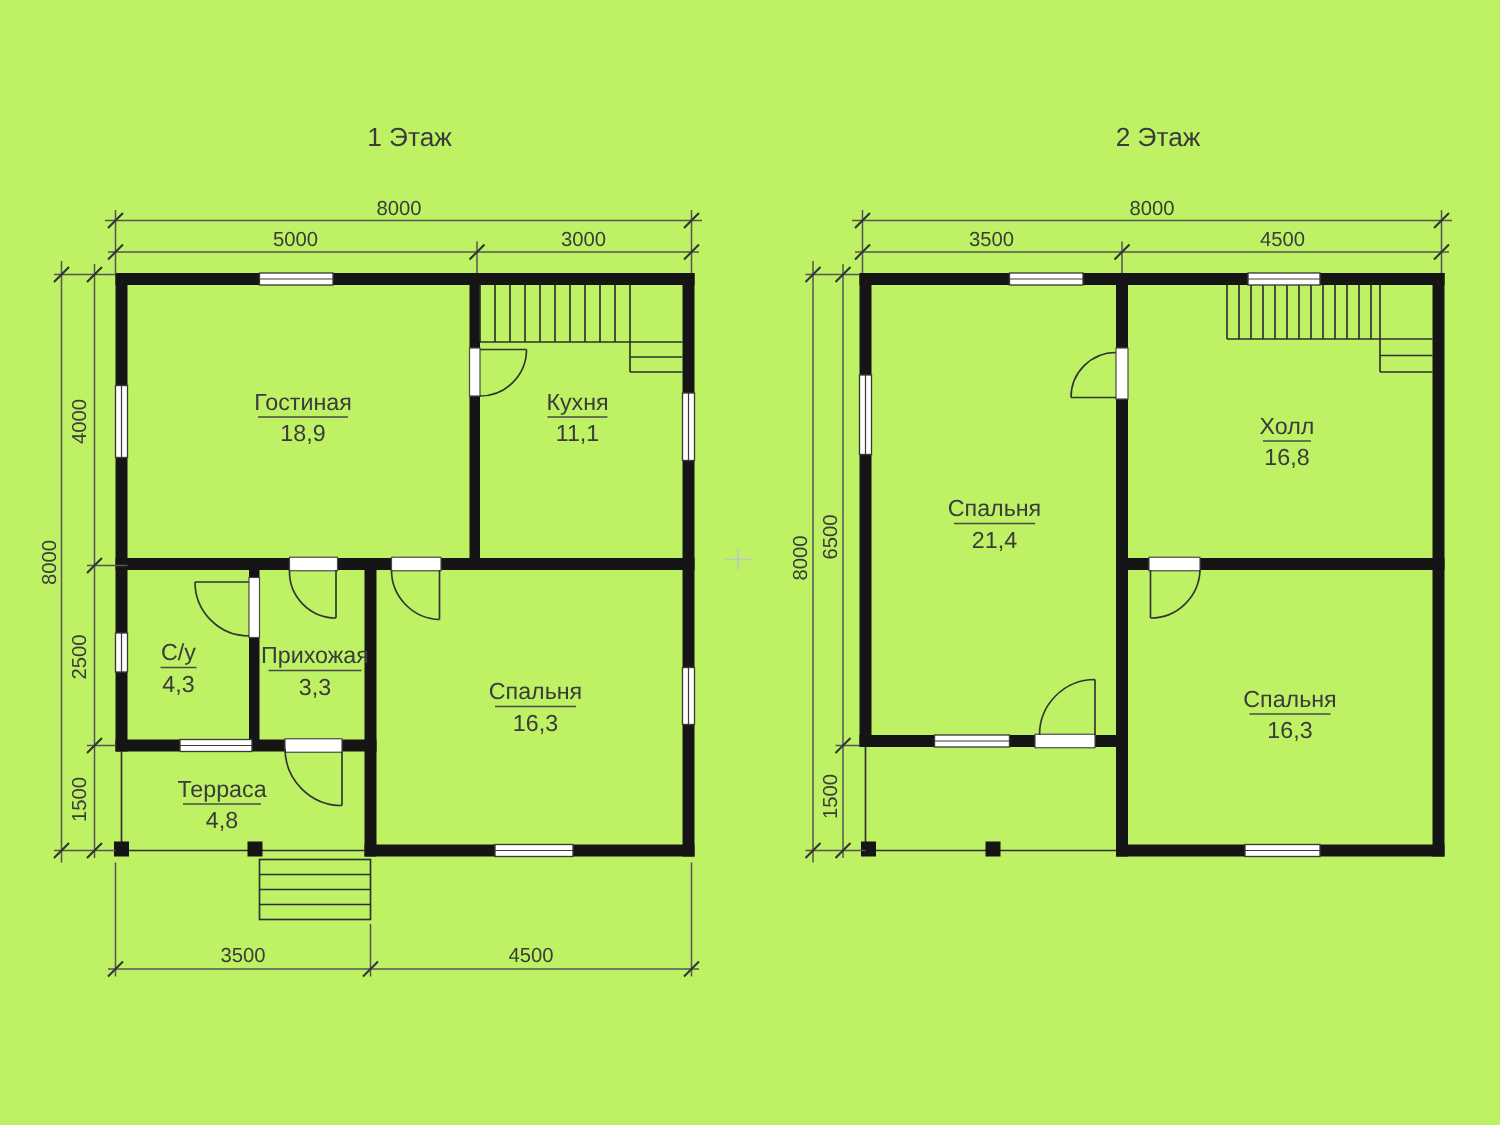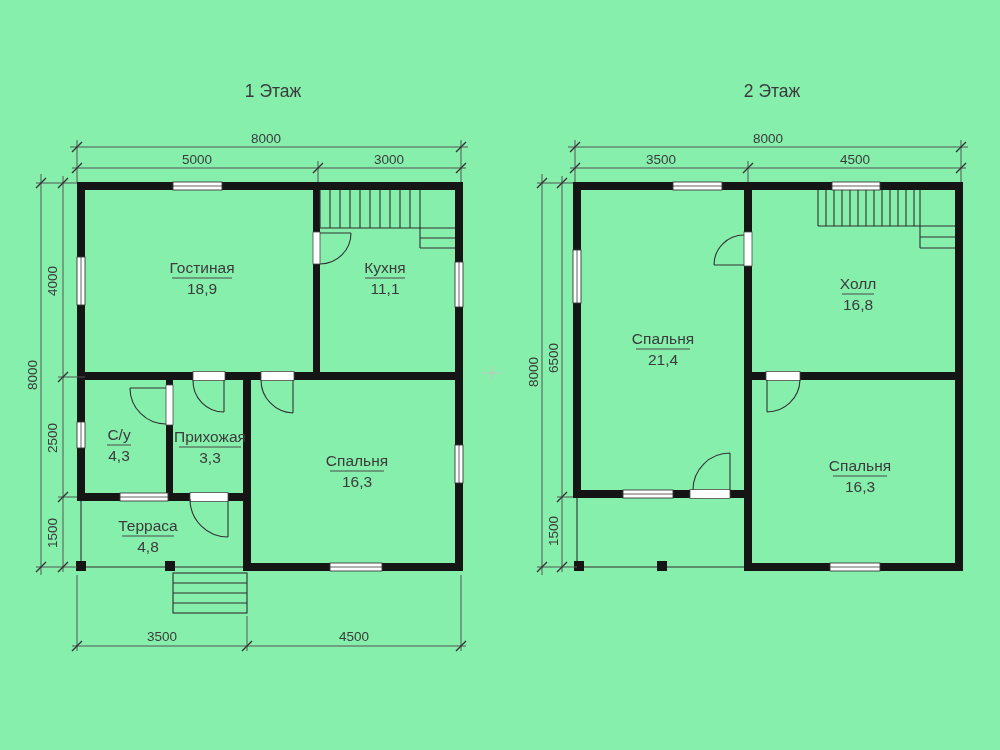--- a/index.html
+++ b/index.html
@@ -1,16 +1,16 @@
 <!DOCTYPE html>
 <html><head>
 <meta charset="utf-8">
 <style>
   html,body{margin:0;padding:0;background:#ffffff;}
-  .canvas{position:relative;width:1000px;height:750px;background:#86efac;overflow:hidden;
+  .canvas{position:relative;width:1000px;height:750px;background:#bef264;overflow:hidden;
           font-family:"Liberation Sans", sans-serif;}
   svg{position:absolute;left:0;top:0;}
   svg text{font-family:"Liberation Sans", sans-serif;fill:#3b3b3b;}
   .title{font-size:17.5px;}
   .dim{font-size:13.5px;}
   .rname{font-size:15.5px;}
   .rarea{font-size:15.5px;}
   .wall{fill:#151515;stroke:none;}
   .opening{fill:#ffffff;stroke:#4a4a4a;stroke-width:0.8;}
   .window{fill:#ffffff;stroke:#3a3a3a;stroke-width:0.9;}

